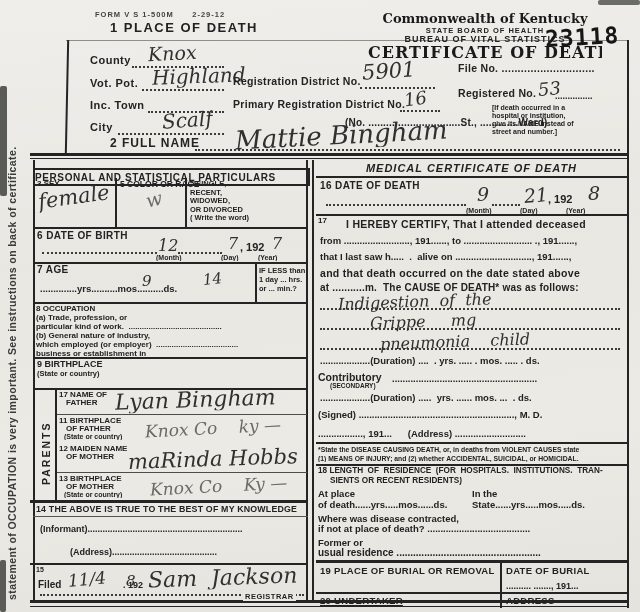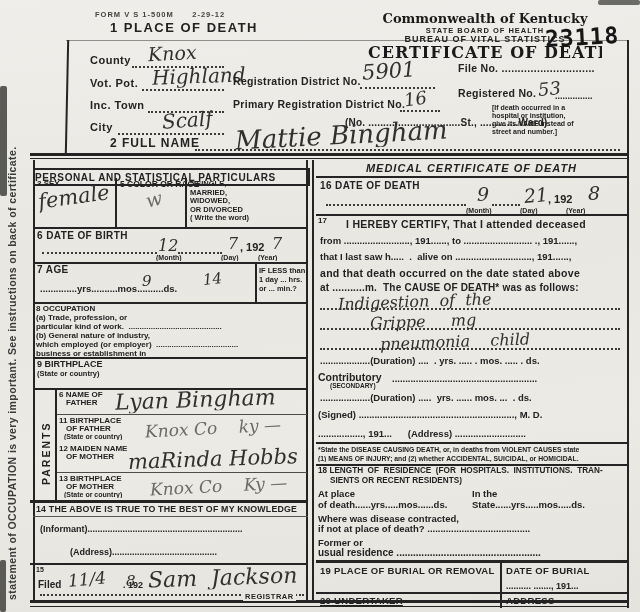--- a/index.html
+++ b/index.html
@@ -94,21 +94,21 @@
 
   <div class="vline" style="left:115px;top:178px;width:2px;height:49px;"></div>
   <div class="vline" style="left:185px;top:178px;width:2px;height:49px;"></div>
   <div class="hline" style="left:33px;top:227px;width:275px;height:2px;"></div>
   <div class="ln print" style="left:37px;top:180px;font-size:8px;">3 SEX</div>
   <div class="ln hw" style="left:38px;top:186px;font-size:21px;transform:rotate(-8deg);">female</div>
   <div class="ln print" style="left:120px;top:180px;font-size:8.5px;">5 COLOR OR RACE</div>
   <div class="ln hw light" style="left:146px;top:190px;font-size:19px;transform:rotate(-14deg);">w</div>
   <div class="abs" style="left:190px;top:180px;">
     <div class="print" style="font-size:7.5px;line-height:8.6px;">5 SINGLE,</div>
-    <div class="print" style="font-size:7.5px;line-height:8.6px;">MARRIED,</div>
+    <div class="print" style="font-size:7.5px;line-height:8.6px;">RECENT,</div>
     <div class="print" style="font-size:7.5px;line-height:8.6px;">WIDOWED,</div>
     <div class="print" style="font-size:7.5px;line-height:8.6px;">OR DIVORCED</div>
     <div class="print" style="font-size:7.5px;line-height:8.6px;">( Write the word)</div>
   </div>
 
   <div class="ln print" style="left:37px;top:231px;font-size:10px;letter-spacing:0.4px;">6 DATE OF BIRTH</div>
   <div class="dl" style="left:42px;top:252px;width:115px;"></div>
   <div class="dl" style="left:178px;top:252px;width:44px;"></div>
   <div class="ln hw" style="left:158px;top:238px;font-size:16px;">12</div>
   <div class="ln print" style="left:156px;top:254px;font-size:7px;">(Month)</div>
@@ -141,21 +141,21 @@
   </div>
   <div class="hline" style="left:33px;top:357px;width:275px;height:2px;"></div>
 
   <div class="ln print" style="left:37px;top:360px;font-size:9px;">9 BIRTHPLACE</div>
   <div class="ln print" style="left:37px;top:370px;font-size:7.5px;">(State or country)</div>
   <div class="hline" style="left:33px;top:388px;width:275px;height:2px;"></div>
 
   <div class="abs vtext print" style="left:40px;top:405px;height:80px;font-size:10.5px;letter-spacing:2px;">PARENTS</div>
   <div class="vline" style="left:55px;top:388px;width:2px;height:112px;"></div>
 
-  <div class="ln print" style="left:59px;top:391px;font-size:8px;">6 NAME OF</div>
+  <div class="ln print" style="left:59px;top:391px;font-size:8px;">17 NAME OF</div>
   <div class="ln print" style="left:66px;top:399px;font-size:8px;">FATHER</div>
   <div class="ln hw" style="left:115px;top:388px;font-size:22px;transform:rotate(-2deg);">Lyan Bingham</div>
   <div class="hline" style="left:57px;top:414px;width:250px;height:1px;background:#4c4c49;"></div>
 
   <div class="ln print" style="left:59px;top:417px;font-size:8px;">11 BIRTHPLACE</div>
   <div class="ln print" style="left:66px;top:425px;font-size:8px;">OF FATHER</div>
   <div class="ln print" style="left:64px;top:433px;font-size:7px;">(State or country)</div>
   <div class="ln hw light" style="left:145px;top:420px;font-size:17px;transform:rotate(-3deg);">Knox Co    ky —</div>
 
   <div class="ln print" style="left:59px;top:445px;font-size:8px;">12 MAIDEN NAME</div>

